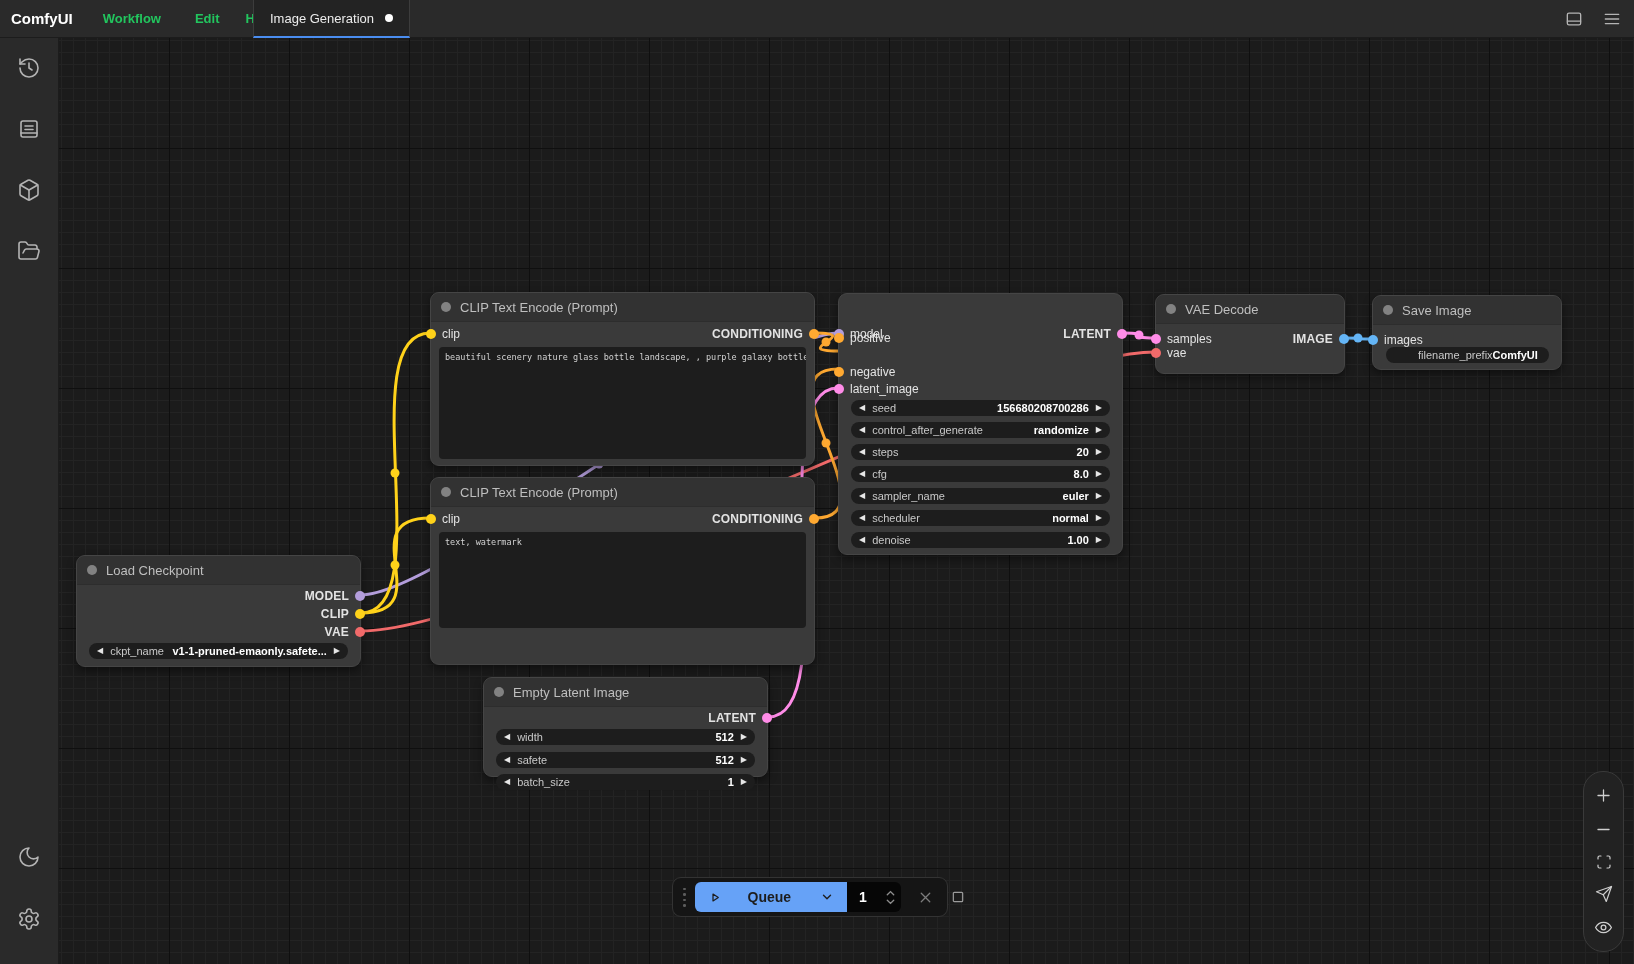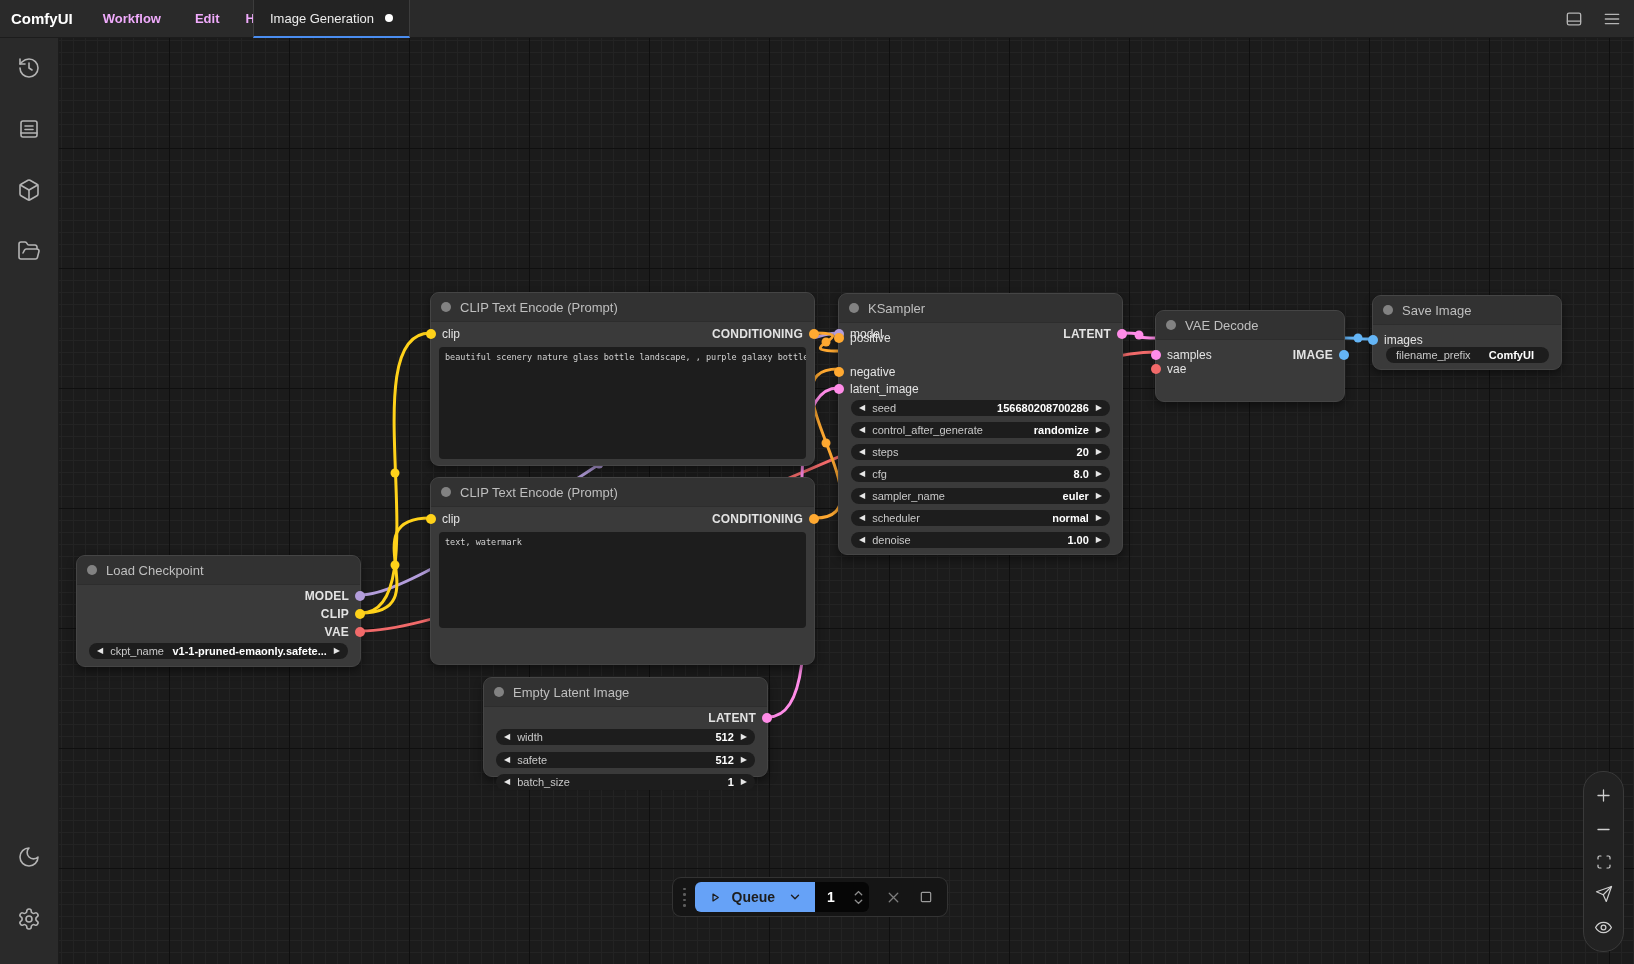--- a/index.html
+++ b/index.html
@@ -13,21 +13,21 @@
       linear-gradient(90deg,#232323 0 1px,transparent 1px),
       linear-gradient(#232323 0 1px,transparent 1px);
     background-size:120px 120px,120px 120px,12px 12px,12px 12px;
     background-position:-10px -10px;z-index:0;}
   .wires{position:absolute;left:0;top:0;z-index:1;pointer-events:none;}
   .wires path{fill:none;stroke-width:3;stroke-linecap:round;}
   
   .topbar{position:absolute;left:0;top:0;width:100%;height:38px;background:#2a2a2a;z-index:10;
           display:flex;align-items:center;border-bottom:1px solid #1c1c1c;box-sizing:border-box;}
   .logo{color:#fff;font-weight:bold;font-size:15px;margin-left:11px;}
-  .menu-item{color:#f0abfc;font-size:13px;font-weight:600;margin-left:30px;cursor:default;}
+  .menu-item{color:#22c55e;font-size:13px;font-weight:600;margin-left:30px;cursor:default;}
   .tab{position:absolute;left:253px;top:0;height:38px;box-sizing:border-box;background:#232323;
        border-left:1px solid #3c3c3c;border-right:1px solid #3c3c3c;border-bottom:2px solid #4a8df0;
        display:flex;align-items:center;gap:11px;padding:0 16px;}
   .tab-label{color:#ececec;font-size:13px;}
   .dirty-dot{width:8px;height:8px;border-radius:50%;background:#fff;}
   .topbar-right{position:absolute;right:12px;top:0;height:38px;display:flex;align-items:center;gap:18px;}
   
   .sidebar{position:absolute;left:0;top:38px;width:59px;bottom:0;background:#2a2a2a;z-index:10;
            border-right:1px solid #1c1c1c;box-sizing:border-box;}
   .side-top{position:absolute;top:18px;left:0;width:100%;display:flex;flex-direction:column;align-items:center;gap:37px;}
@@ -54,21 +54,21 @@
   .tbox{position:absolute;background:#1d1d1d;border-radius:4px;color:#d2d2d2;
         font-family:"DejaVu Sans Mono",monospace;font-size:8.5px;line-height:1.35;
         padding:5px 6px;box-sizing:border-box;overflow:hidden;white-space:pre;cursor:text;}
   
   .queuebar{position:absolute;left:672px;top:877px;width:276px;height:40px;background:#151515;
             border:1px solid #333;border-radius:9px;z-index:6;display:flex;align-items:center;
             padding:0 10px;box-sizing:border-box;}
   .drag-handle{display:flex;flex-direction:column;gap:3px;margin-right:9px;cursor:grab;}
   .drag-handle i{width:2.5px;height:2.5px;border-radius:50%;background:#5c5c5c;}
   .queue-group{display:flex;height:30px;}
-  .queue-btn{background:#66a2f7;border-radius:6px 0 0 6px;display:flex;align-items:center;gap:9px;
+  .queue-btn{background:#66a2f7;border-radius:6px 0 0 6px;display:flex;align-items:center;gap:25px;
              padding:0 13px;color:#1d1d1d;font-size:14px;font-weight:600;cursor:pointer;}
   .count-box{background:#060606;border-radius:0 6px 6px 0;width:54px;display:flex;align-items:center;
              padding:0 5px 0 12px;color:#fff;font-weight:bold;font-size:14px;box-sizing:border-box;cursor:text;}
   .steppers{margin-left:auto;display:flex;flex-direction:column;gap:1px;}
   .qicon{margin-left:16px;cursor:pointer;display:flex;align-items:center;}
   
   .viewctl{position:absolute;left:1583px;top:771px;width:41px;height:181px;background:#222;
            border:1px solid #3a3a3a;border-radius:20px;z-index:6;display:flex;flex-direction:column;
            align-items:center;justify-content:space-evenly;box-sizing:border-box;}
   .viewctl .icon{stroke:#cfcfcf;}
@@ -148,24 +148,20 @@
     <div class="slot-row" style="top:34px">
       <span class="slot-dot in-dot" style="background:#ffd21a"></span>
       <span>clip</span>
       <span class="out-label">CONDITIONING</span>
       <span class="slot-dot out-dot" style="background:#ffa931"></span>
     </div>
     <div class="tbox" style="left:8px;right:8px;top:54px;height:96px">text, watermark</div>
   </div>
 
   <div class="node" style="left:838px;top:293px;width:285px;height:262px">
-    <div class="node-header">
-      <span class="collapse-dot"></span>
-      <span class="node-title">KSampler</span>
-    </div>
     <div class="slot-row" style="top:33px">
       <span class="slot-dot in-dot" style="background:#b39ddb"></span>
       <span>model</span>
       <span class="out-label">LATENT</span>
       <span class="slot-dot out-dot" style="background:#ff8ce8"></span>
     </div>
     <div class="slot-row" style="top:37px">
       <span class="slot-dot in-dot" style="background:#ffa931"></span>
       <span>positive</span>
     </div>
@@ -214,21 +210,21 @@
       <span class="warr">▶</span>
     </div>
     <div class="widget" style="left:12px;right:12px;top:238px">
       <span class="warr">◀</span>
       <span class="wlabel">denoise</span>
       <span class="wvalue">1.00</span>
       <span class="warr">▶</span>
     </div>
   </div>
 
-  <div class="node" style="left:1155px;top:310px;width:190px;height:92px">
+  <div class="node" style="left:1155px;top:294px;width:190px;height:80px">
     <div class="node-header">
       <span class="collapse-dot"></span>
       <span class="node-title">VAE Decode</span>
     </div>
     <div class="slot-row" style="top:37px">
       <span class="slot-dot in-dot" style="background:#ff8ce8"></span>
       <span>samples</span>
       <span class="out-label">IMAGE</span>
       <span class="slot-dot out-dot" style="background:#64b5f6"></span>
     </div>
@@ -241,21 +237,21 @@
   <div class="node" style="left:1372px;top:295px;width:190px;height:75px">
     <div class="node-header">
       <span class="collapse-dot"></span>
       <span class="node-title">Save Image</span>
     </div>
     <div class="slot-row" style="top:37px">
       <span class="slot-dot in-dot" style="background:#64b5f6"></span>
       <span>images</span>
     </div>
     <div class="widget" style="left:13px;right:12px;top:51px;justify-content:space-between">
-      <span class="wlabel" style="margin-left:2px">filename_prefix</span>
+      <span class="wlabel" style="margin-left:24px">filename_prefix</span>
       <span class="wvalue">ComfyUI</span>
     </div>
   </div>
 
   <div class="node" style="left:483px;top:677px;width:285px;height:100px">
     <div class="node-header">
       <span class="collapse-dot"></span>
       <span class="node-title">Empty Latent Image</span>
     </div>
     <div class="slot-row" style="top:33px">

